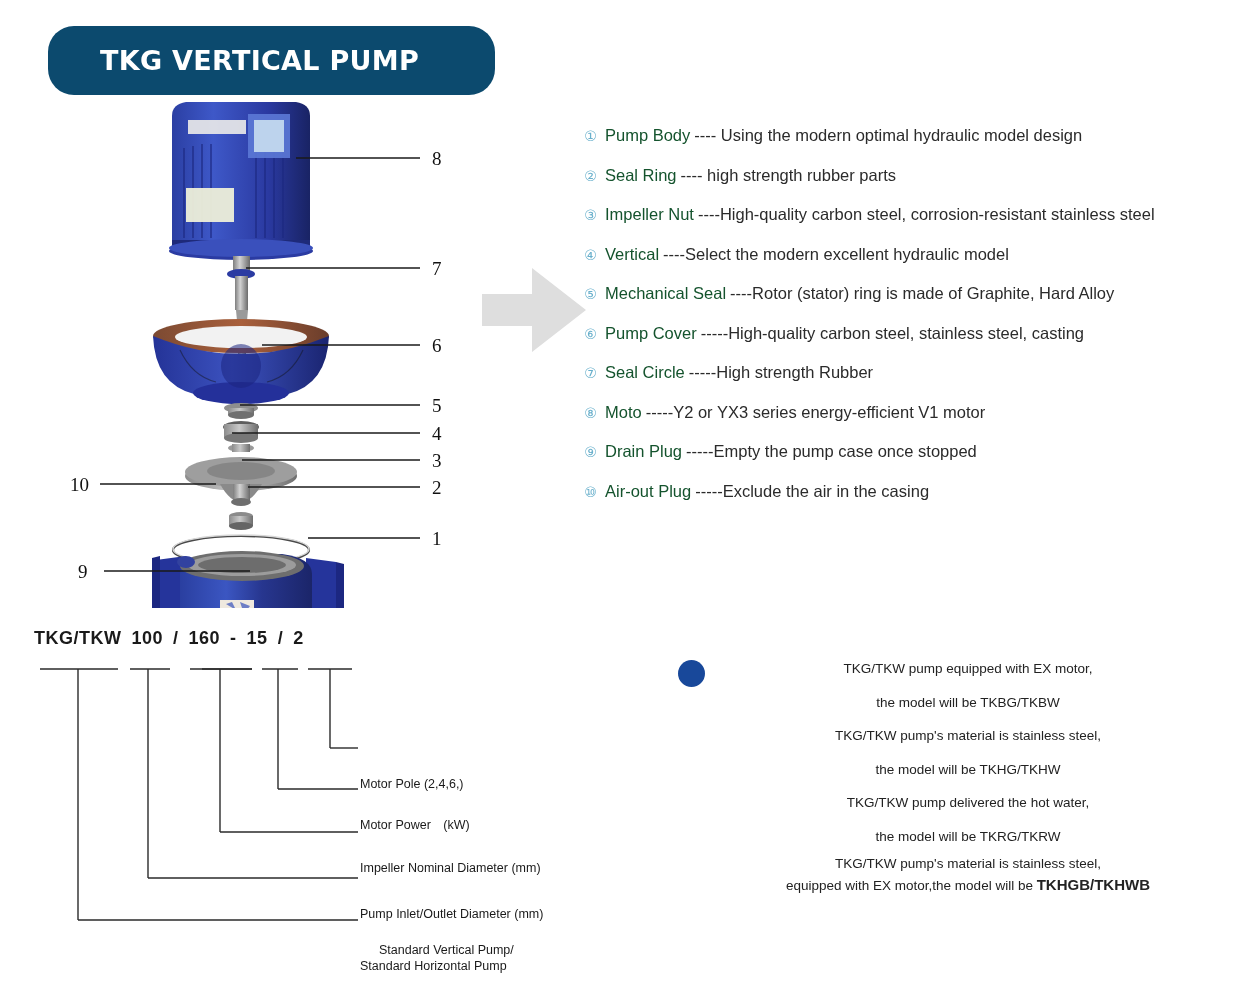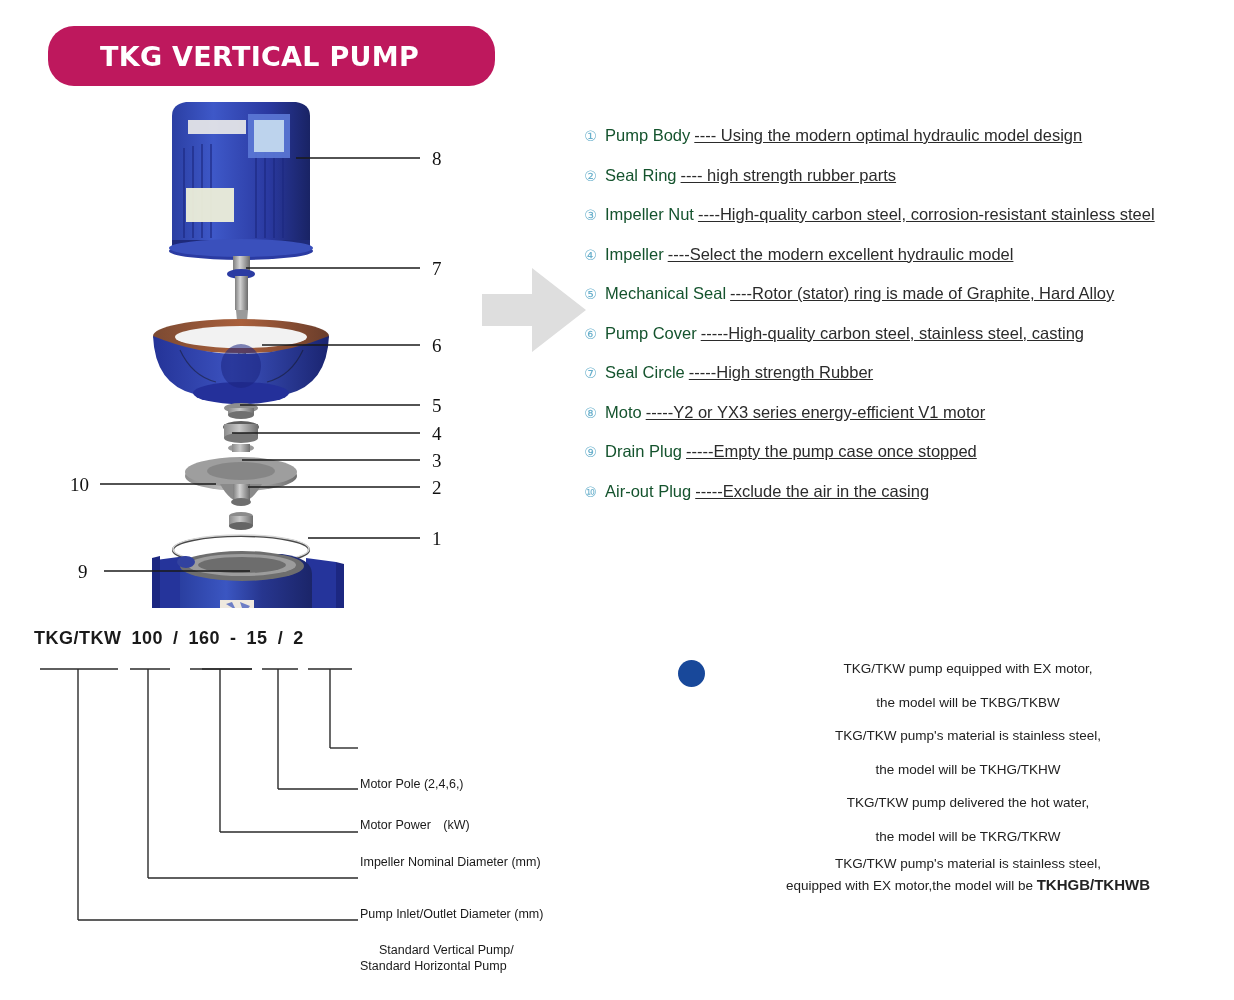--- a/index.html
+++ b/index.html
@@ -11,22 +11,22 @@
     width: 1234px; height: 1000px;
     position: relative;
     font-family: "Liberation Sans", sans-serif;
     overflow: hidden;
   }
 
   
   #title-banner {
     position: absolute;
     left: 48px; top: 26px;
-    width: 447px; height: 60px;
-    background: #be185d;
+    width: 447px; height: 69px;
+    background: #0c4a6e;
     border-radius: 26px;
     display: flex; align-items: center;
   }
   #title-banner .title-text {
     margin-left: 52px;
     color: #ffffff;
     font-size: 27px;
     font-weight: bold;
     letter-spacing: .3px;
     font-family: "DejaVu Sans", sans-serif;
@@ -81,21 +81,20 @@
     color: #14532d;
     font-size: 16.5px;
     margin-left: 4px;
     flex: 0 0 auto;
   }
   .legend-desc {
     color: #2b2b2b;
     font-size: 16.5px;
     margin-left: 4px;
     flex: 0 0 auto;
-    text-decoration: underline;
   }
 
   
   #model-code {
     position: absolute;
     left: 0px; top: 628px;
     width: 620px; height: 330px;
   }
   #model-code-text {
     position: absolute;
@@ -335,21 +334,21 @@
     <span class="legend-name">Seal Ring</span>
     <span class="legend-desc">---- high strength rubber parts</span>
   </div>
   <div class="legend-row">
     <span class="legend-num">③</span>
     <span class="legend-name">Impeller Nut</span>
     <span class="legend-desc">----High-quality carbon steel, corrosion-resistant stainless steel</span>
   </div>
   <div class="legend-row">
     <span class="legend-num">④</span>
-    <span class="legend-name">Impeller</span>
+    <span class="legend-name">Vertical</span>
     <span class="legend-desc">----Select the modern excellent hydraulic model</span>
   </div>
   <div class="legend-row">
     <span class="legend-num">⑤</span>
     <span class="legend-name">Mechanical Seal</span>
     <span class="legend-desc">----Rotor (stator) ring is made of Graphite, Hard Alloy</span>
   </div>
   <div class="legend-row">
     <span class="legend-num">⑥</span>
     <span class="legend-name">Pump Cover</span>
@@ -405,21 +404,21 @@
       <line x1="148" y1="41" x2="148" y2="250"></line>
       <line x1="148" y1="250" x2="358" y2="250"></line>
 
       <line x1="78" y1="41" x2="78" y2="292"></line>
       <line x1="78" y1="292" x2="358" y2="292"></line>
     </g>
   </svg>
 
   <div class="code-label" style="left:360px;top:112px;">Motor Pole (2,4,6,)</div>
   <div class="code-label" style="left:360px;top:153px;">Motor Power　(kW)</div>
-  <div class="code-label" style="left:360px;top:190px;">Impeller Nominal Diameter (mm)</div>
+  <div class="code-label" style="left:360px;top:196px;">Impeller Nominal Diameter (mm)</div>
   <div class="code-label" style="left:360px;top:242px;">Pump Inlet/Outlet Diameter (mm)</div>
   <div class="code-label" style="left:379px;top:278px;">Standard Vertical Pump/</div>
   <div class="code-label" style="left:360px;top:294px;">Standard Horizontal Pump</div>
 </div>
 
 <div id="variant-notes">
   <div id="variant-dot"></div>
   <div class="variant-line">TKG/TKW pump equipped with EX motor,</div>
   <div class="variant-line">the model will be TKBG/TKBW</div>
   <div class="variant-line">TKG/TKW pump's material is stainless steel,</div>

